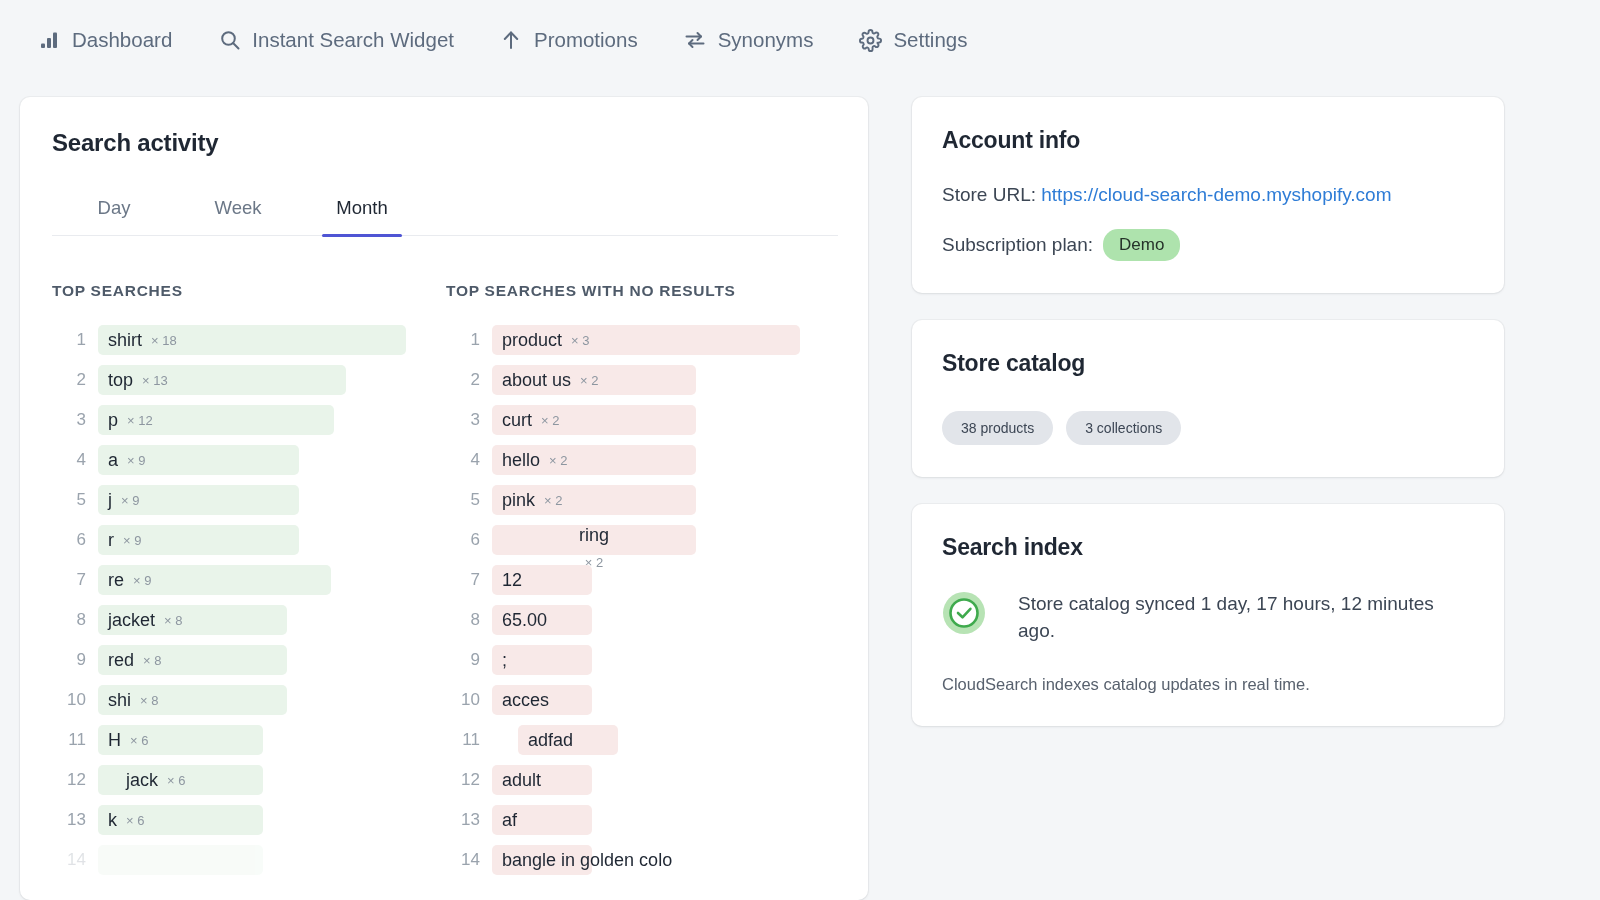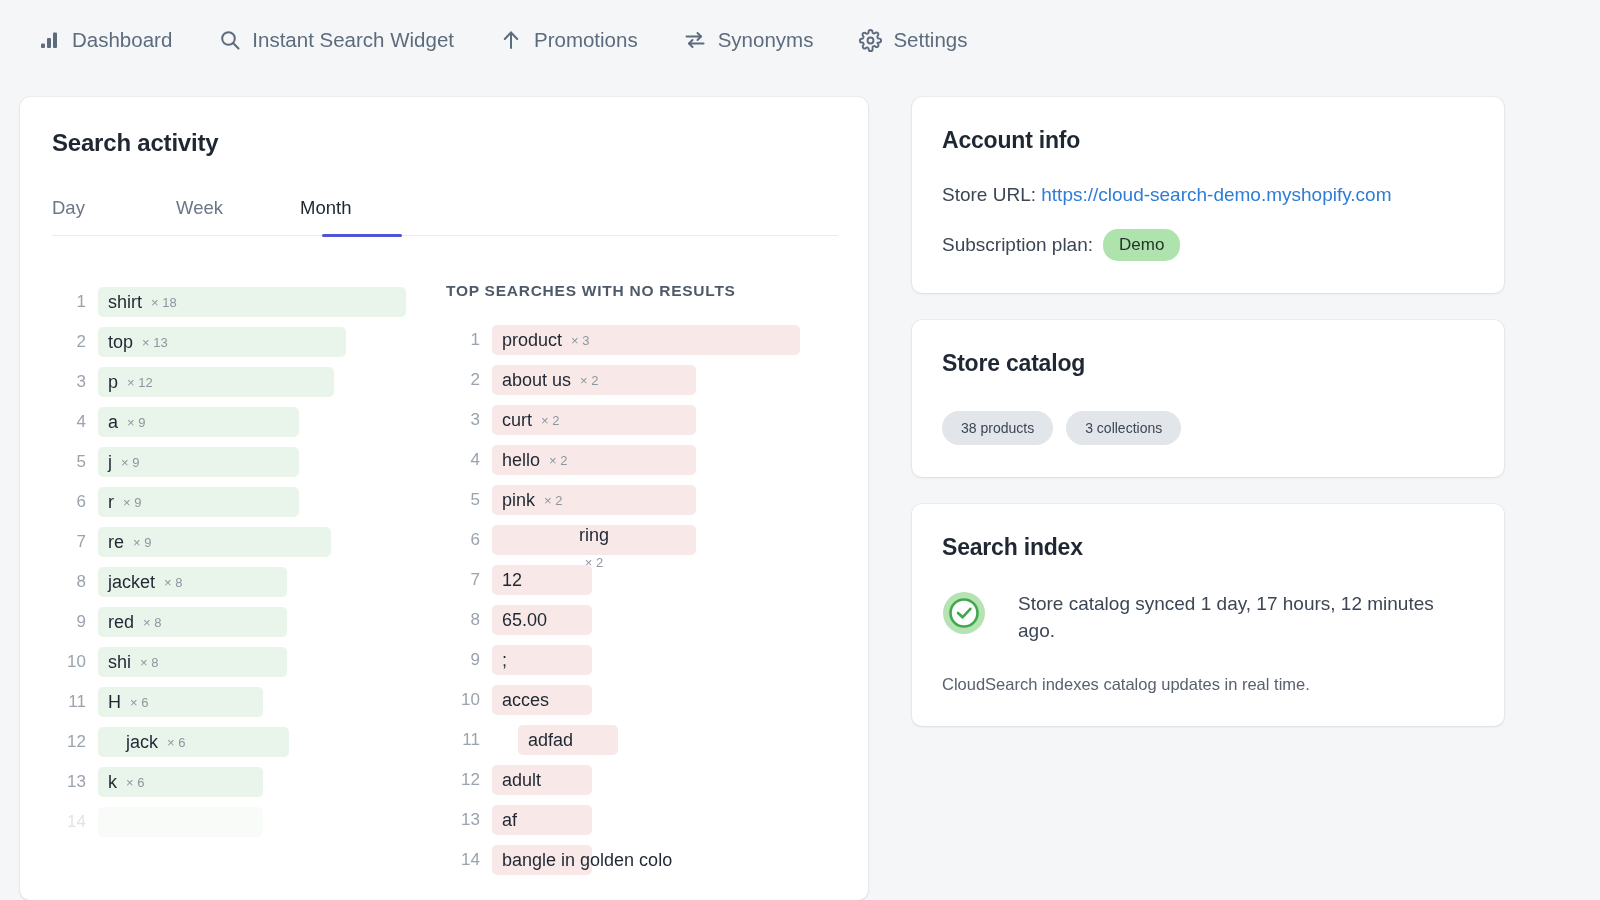--- a/index.html
+++ b/index.html
@@ -61,21 +61,21 @@
     display: flex;
     gap: 0;
     border-bottom: 1px solid #e9ebef;
     width: 786px;
   }
   .tab {
     font-size: 18.5px;
     color: #6b7787;
     padding: 9px 0 16px;
     width: 124px;
-    text-align: left;
+    text-align: center;
     cursor: pointer;
     position: relative;
   }
   .tab.active { color: #1f2733; }
   .tab.active::after {
     content: "";
     position: absolute;
     left: 22px; right: 22px; bottom: -2px;
     height: 3px;
     background: #4f55d4;
@@ -220,20 +220,21 @@
       <div class="panel-title">Search activity</div>
 
       <div class="tabs">
         <div class="tab">Day</div>
         <div class="tab">Week</div>
         <div class="tab active">Month</div>
       </div>
 
       <div class="lists">
         <div class="list-col">
+          <div class="col-head">TOP SEARCHES</div>
           <div id="top-searches-rows">
               <div class="row">
                 <div class="rank">1</div>
                 <div class="bar green" style="width: 308px;">
                   <span class="term">shirt</span>
                   <span class="count">× 18</span>
                 </div>
               </div>
               <div class="row">
                 <div class="rank">2</div>
@@ -300,21 +301,21 @@
               </div>
               <div class="row">
                 <div class="rank">11</div>
                 <div class="bar green" style="width: 165px;">
                   <span class="term">H</span>
                   <span class="count">× 6</span>
                 </div>
               </div>
               <div class="row">
                 <div class="rank">12</div>
-                <div class="bar green" style="width: 191px; padding-left: 28px;">
+                <div class="bar green" style="width: 165px; padding-left: 28px;">
                   <span class="term">jack</span>
                   <span class="count">× 6</span>
                 </div>
               </div>
               <div class="row">
                 <div class="rank">13</div>
                 <div class="bar green" style="width: 165px;">
                   <span class="term">k</span>
                   <span class="count">× 6</span>
                 </div>

